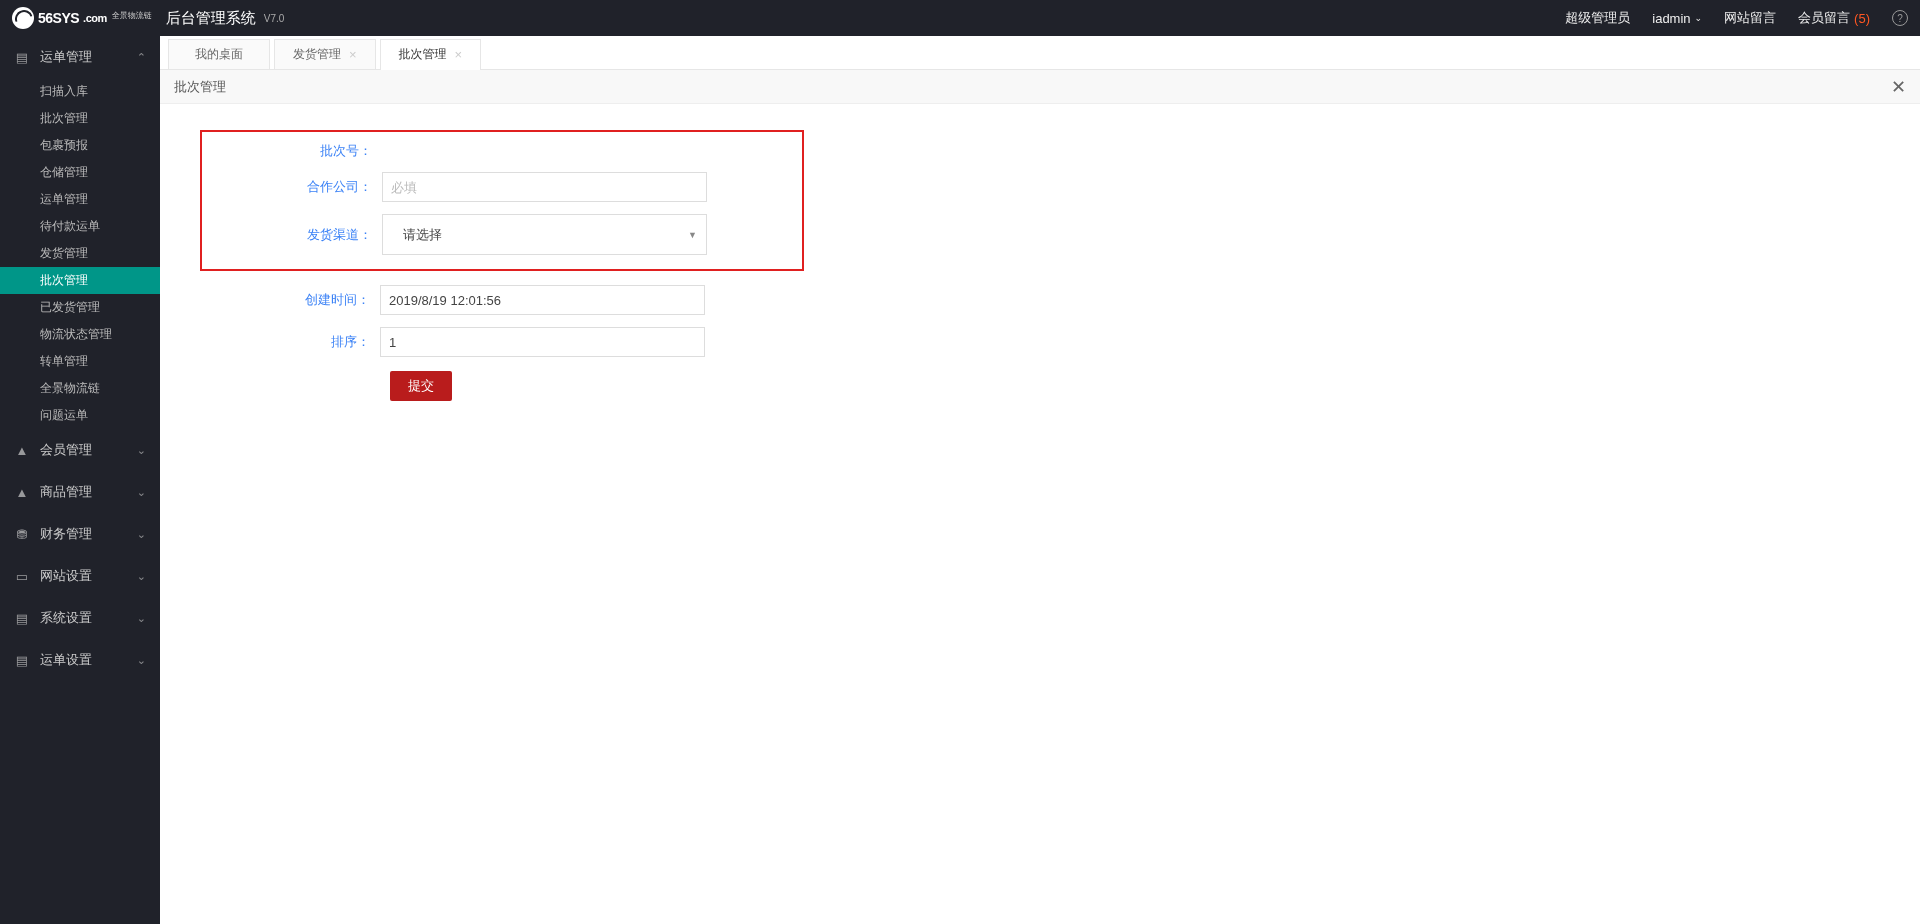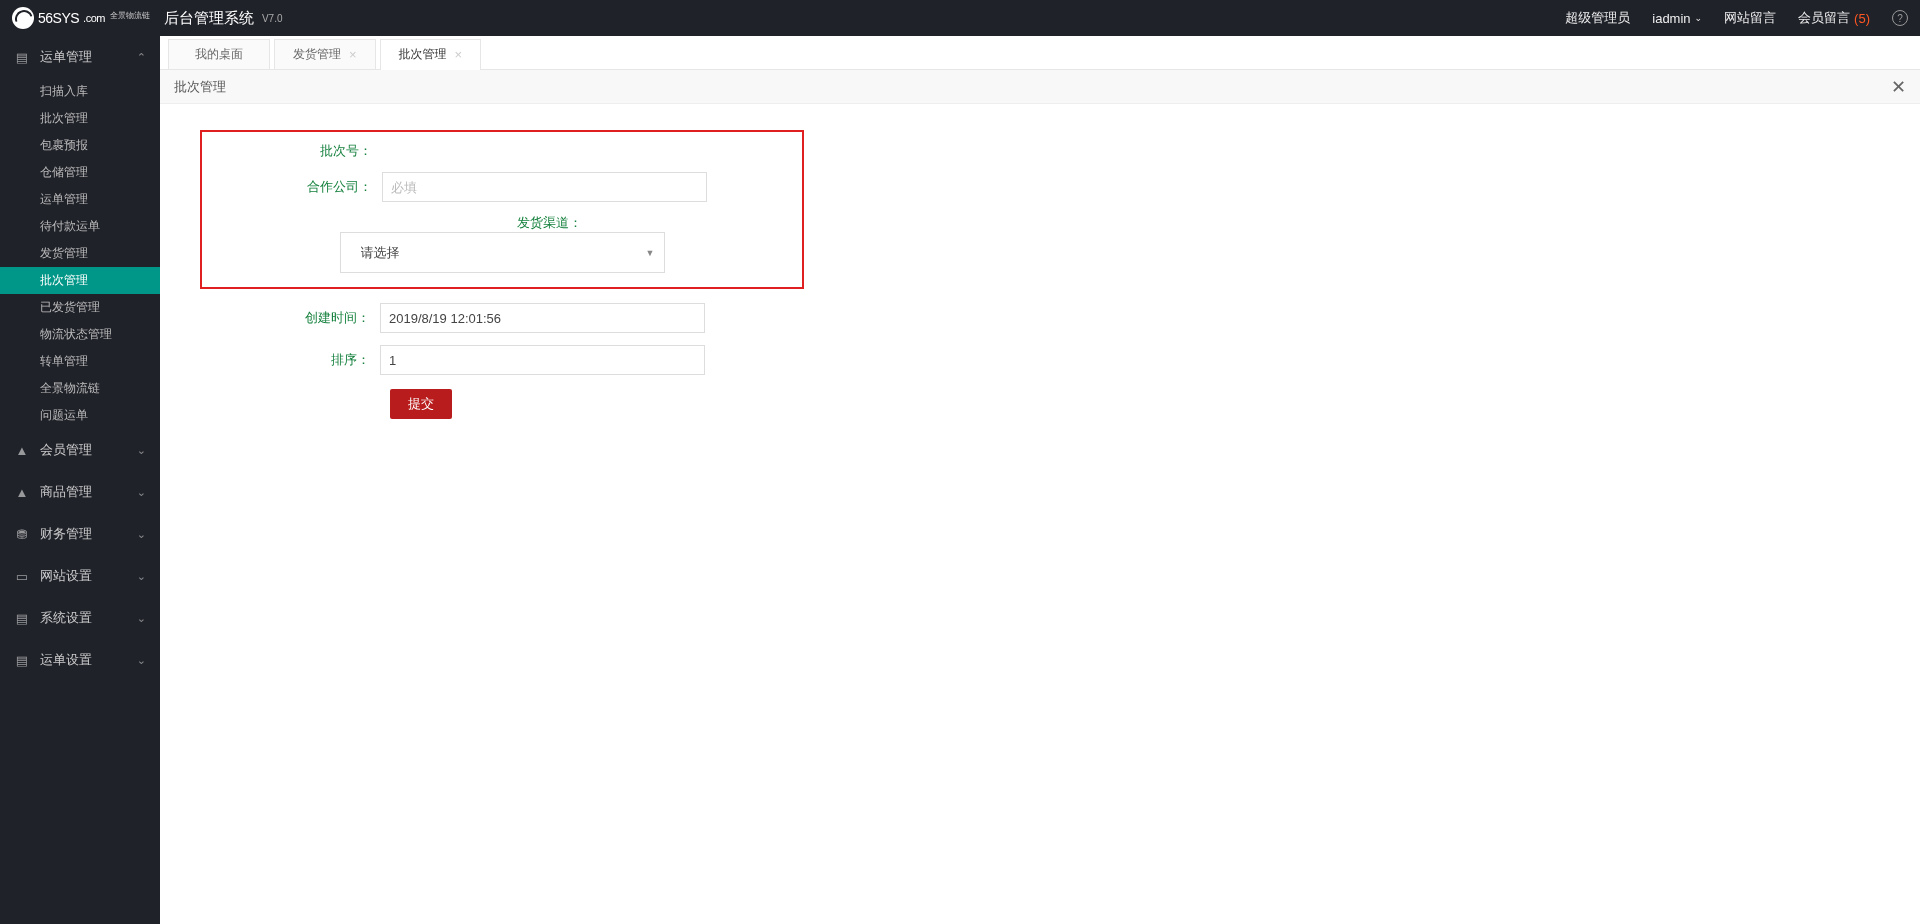--- a/index.html
+++ b/index.html
@@ -3,21 +3,21 @@
   <meta charset="utf-8">
   <style>
     * { margin: 0; padding: 0; box-sizing: border-box; }
     body { font-family: "Microsoft YaHei", Arial, sans-serif; font-size: 13px; background: #fff; overflow: hidden; }
     
     
     .header { height: 36px; background: #20222A; display: flex; align-items: center; padding: 0 12px; color: #fff; }
     .logo-area { display: flex; align-items: center; gap: 4px; }
     .logo-icon { width: 22px; height: 22px; background: #fff; border-radius: 50%; position: relative; overflow: hidden; }
     .logo-icon::after { content: ''; position: absolute; width: 14px; height: 14px; border: 2px solid #20222A; border-radius: 50%; top: 3px; left: 3px; clip-path: polygon(0 0, 100% 0, 100% 50%, 0 50%); transform: rotate(-20deg); }
-    .logo-text { font-size: 14px; font-weight: normal; letter-spacing: -0.5px; }
+    .logo-text { font-size: 14px; font-weight: bold; letter-spacing: -0.5px; }
     .logo-sub { font-size: 8px; color: #ccc; align-self: flex-start; margin-top: 3px; margin-left: 1px; }
     .system-title { margin-left: 14px; font-size: 15px; }
     .version { margin-left: 8px; font-size: 10px; color: #aaa; }
     .header-right { margin-left: auto; display: flex; align-items: center; gap: 22px; font-size: 13px; }
     .header-item { display: flex; align-items: center; gap: 4px; cursor: pointer; color: #eee; text-align: center; }
     .dropdown-arrow { font-size: 9px; }
     .msg-count { color: #FF5722; }
     .help-icon { width: 16px; height: 16px; border: 1.5px solid #999; border-radius: 50%; display: flex; align-items: center; justify-content: center; font-size: 10px; color: #999; }
     
     
@@ -43,21 +43,21 @@
     
     
     .page-bar { height: 34px; display: flex; align-items: center; padding: 0 14px; background: #f8f8f8; border-bottom: 1px solid #eee; font-size: 13px; color: #555; }
     .page-close { margin-left: auto; font-size: 18px; color: #666; cursor: pointer; font-weight: 300; }
     
     
     .content { flex: 1; padding: 26px 40px; overflow-y: auto; }
     .highlight-box { border: 2px solid #E02020; padding: 10px 0 14px 0; width: 604px; margin-bottom: 4px; }
     .form-row { display: flex; align-items: center; margin-bottom: 12px; }
     .form-row:last-child { margin-bottom: 0; }
-    .form-label { width: 180px; text-align: right; padding-right: 10px; font-size: 13px; color: #15803d; }
+    .form-label { width: 180px; text-align: right; padding-right: 10px; font-size: 13px; color: #3b82f6; }
     .form-input { width: 325px; height: 30px; border: 1px solid #ddd; padding: 0 8px; font-size: 13px; color: #444; outline: none; }
     .form-input::placeholder { color: #bbb; }
     .form-select { width: 325px; height: 41px; border: 1px solid #ddd; padding: 0 20px; font-size: 13px; color: #444; background: #fff; outline: none; appearance: none; position: relative; }
     .select-wrap { position: relative; width: 325px; }
     .select-arrow { position: absolute; right: 10px; top: 50%; transform: translateY(-50%); pointer-events: none; font-size: 9px; color: #888; }
     .outside-rows { width: 604px; padding-top: 10px; }
     .btn-row { padding-left: 190px; margin-top: 14px; }
     .btn-primary { height: 30px; padding: 0 18px; background: #b91c1c; color: #fff; border: none; font-size: 13px; cursor: pointer; border-radius: 2px; }
   </style>
 </head>
@@ -166,21 +166,21 @@
 
   <div class="content">
     <div class="highlight-box">
       <div class="form-row">
         <label class="form-label">批次号：</label>
       </div>
       <div class="form-row">
         <label class="form-label">合作公司：</label>
         <input class="form-input" placeholder="必填" style="">
       </div>
-      <div class="form-row" style="margin-bottom:0;flex-direction:column;">
+      <div class="form-row" style="margin-bottom:0;">
         <label class="form-label">发货渠道：</label>
         <div class="select-wrap">
           <select class="form-select">
             <option>请选择</option>
           </select>
           <span class="select-arrow">▼</span>
         </div>
       </div>
     </div>
 

